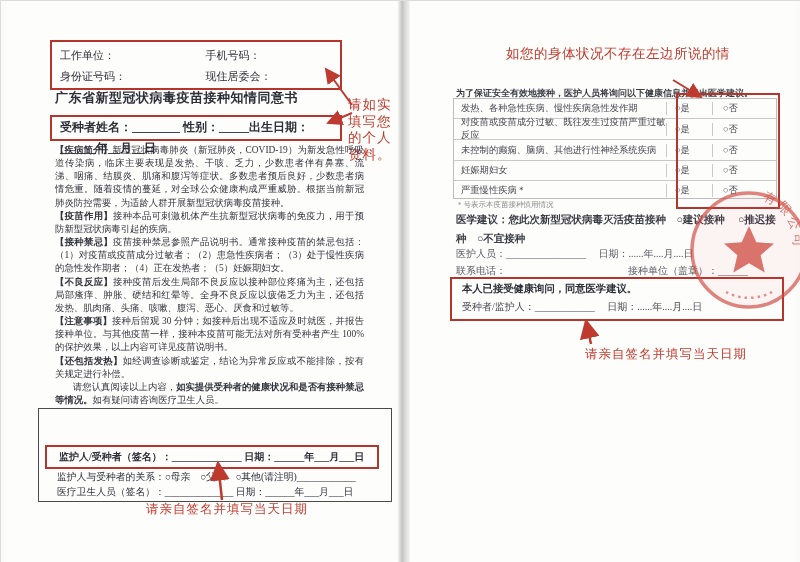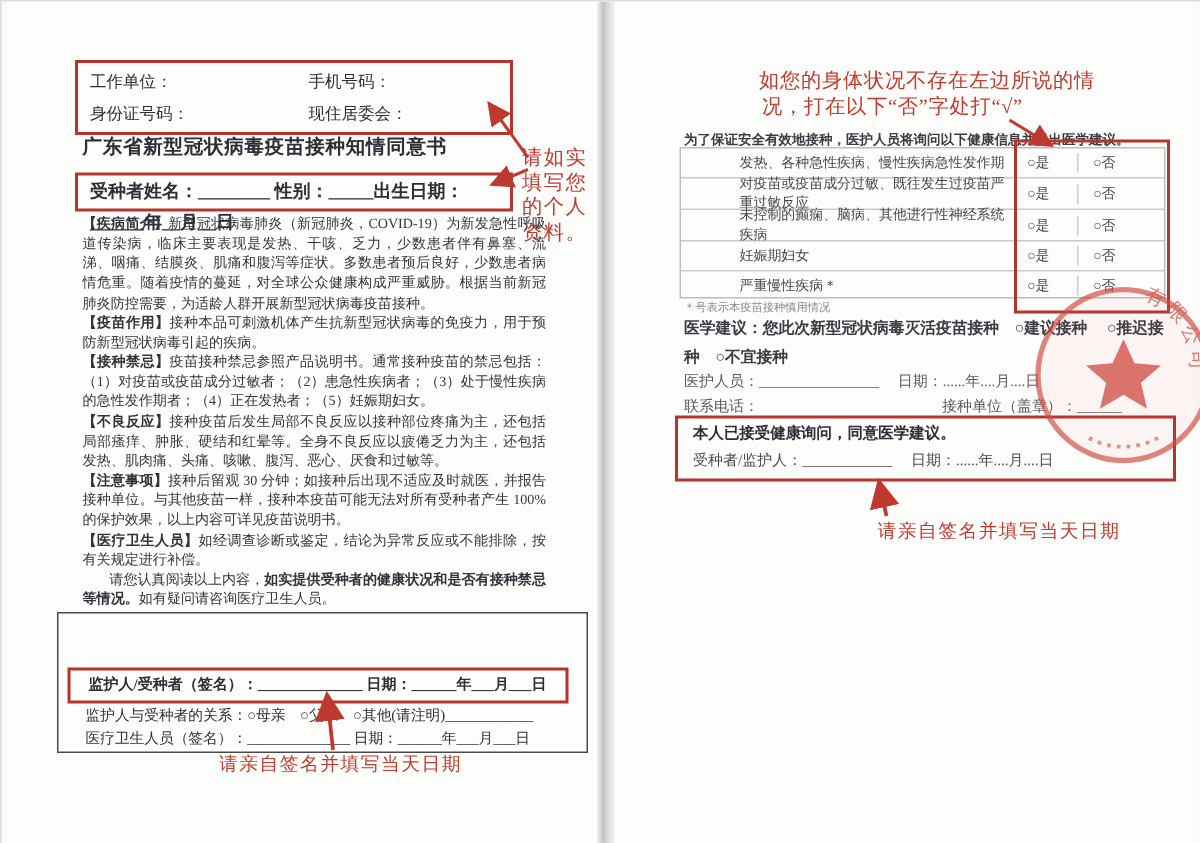--- a/index.html
+++ b/index.html
@@ -12,21 +12,21 @@
   #divider{position:absolute;left:397px;top:0;width:12px;height:562px;
            background:linear-gradient(90deg,#f2f2f1,#c3c3c3 35%,#dadada 60%,#f4f4f3);}
   .redbox{border:2px solid #b5342c;}
   .blackbox{border:1.5px solid #4a4a4a;}
   .red{color:#c23a2c;}
   .b{font-weight:bold;}
   .para{margin:0;text-align:justify;}
   #paras{left:48px;top:143px;width:309px;font-size:9.4px;line-height:13.15px;color:#33333d;}
   .tbl-row{display:flex;border-top:1px solid #c9c9c9;align-items:center;}
   .tbl-row:first-child{border-top:none;}
-  .tbl-c1{width:212px;padding:0 0 0 7px;box-sizing:border-box;margin-left:32px;}
+  .tbl-c1{width:212px;padding:0 0 0 7px;box-sizing:border-box;}
   .tbl-c2{width:46px;border-left:1px solid #c9c9c9;padding-left:8px;box-sizing:border-box;}
   .tbl-c3{width:64px;border-left:1px solid #c9c9c9;padding-left:10px;box-sizing:border-box;}
   svg{display:block;}
   .overlay{pointer-events:none;}
 </style>
 </head>
 <body>
 
 <div id="shot">
 
@@ -48,42 +48,41 @@
     <div class="abs redbox b" style="left:43px;top:114px;width:288px;height:22px;">
       <div style="font-size:12px;line-height:21px;padding-left:8px;">受种者姓名：________ 性别：_____出生日期：______年__月__日</div>
     </div>
 
     <div class="abs" id="paras">
       <p class="para"><span class="b">【疾病简介】</span><span>新型冠状病毒肺炎（新冠肺炎，COVID-19）为新发急性呼吸道传染病，临床主要表现是发热、干咳、乏力，少数患者伴有鼻塞、流涕、咽痛、结膜炎、肌痛和腹泻等症状。多数患者预后良好，少数患者病情危重。随着疫情的蔓延，对全球公众健康构成严重威胁。根据当前新冠肺炎防控需要，为适龄人群开展新型冠状病毒疫苗接种。</span></p>
       <p class="para"><span class="b">【疫苗作用】</span><span>接种本品可刺激机体产生抗新型冠状病毒的免疫力，用于预防新型冠状病毒引起的疾病。</span></p>
       <p class="para"><span class="b">【接种禁忌】</span><span>疫苗接种禁忌参照产品说明书。通常接种疫苗的禁忌包括：（1）对疫苗或疫苗成分过敏者；（2）患急性疾病者；（3）处于慢性疾病的急性发作期者；（4）正在发热者；（5）妊娠期妇女。</span></p>
       <p class="para"><span class="b">【不良反应】</span><span>接种疫苗后发生局部不良反应以接种部位疼痛为主，还包括局部瘙痒、肿胀、硬结和红晕等。全身不良反应以疲倦乏力为主，还包括发热、肌肉痛、头痛、咳嗽、腹泻、恶心、厌食和过敏等。</span></p>
       <p class="para"><span class="b">【注意事项】</span><span>接种后留观 30 分钟；如接种后出现不适应及时就医，并报告接种单位。与其他疫苗一样，接种本疫苗可能无法对所有受种者产生 100%的保护效果，以上内容可详见疫苗说明书。</span></p>
-      <p class="para"><span class="b">【医疗卫生人员】</span><span>如经调查诊断或鉴定，结论为异常反应或不能排除，按有关规定进行补偿。</span></p>
+      <p class="para"><span class="b">【还包括发热】</span><span>如经调查诊断或鉴定，结论为异常反应或不能排除，按有关规定进行补偿。</span></p>
       <p class="para" style="text-indent:1.9em;">
         <span>请您认真阅读以上内容，</span><span class="b">如实提供受种者的健康状况和是否有接种禁忌等情况。</span><span>如有疑问请咨询医疗卫生人员。</span>
       </p>
     </div>
 
     <div class="abs blackbox" style="left:31px;top:407px;width:352px;height:92px;">
       <div class="abs redbox b" style="left:6px;top:36px;width:330px;height:20px;">
         <div style="font-size:10px;line-height:19px;padding-left:12px;">监护人/受种者（签名）：______________ 日期：______年___月___日</div>
       </div>
       <div class="abs" style="left:18px;top:62px;font-size:9.8px;">监护人与受种者的关系：○母亲　○父亲　○其他(请注明)____________</div>
       <div class="abs" style="left:18px;top:77px;font-size:9.8px;">医疗卫生人员（签名）：______________ 日期：______年___月___日</div>
     </div>
 
     <div class="abs red" style="left:90px;top:500px;width:260px;text-align:center;font-size:12.5px;letter-spacing:1px;">请亲自签名并填写当天日期</div>
   </div>
 
   <div class="page" id="page-right">
 
     <div class="abs red" style="left:96px;top:44px;width:250px;font-size:13.5px;line-height:17px;letter-spacing:.5px;">
       <div>如您的身体状况不存在左边所说的情</div>
-      <div style="padding-left:2px;">况，打在以下“否”字处打“√”</div>
     </div>
 
     <div class="abs b" style="left:46px;top:86px;width:322px;font-size:9px;color:#3b3b44;">为了保证安全有效地接种，医护人员将询问以下健康信息并提出医学建议。</div>
 
     <div class="abs" style="left:43px;top:97px;width:322px;height:99px;border:1px solid #bdbdbd;
                             font-size:9.3px;color:#45454e;">
       <div class="tbl-row" style="height:19px;">
         <span class="tbl-c1">发热、各种急性疾病、慢性疾病急性发作期</span>
         <span class="tbl-c2">○是</span>
         <span class="tbl-c3">○否</span>

